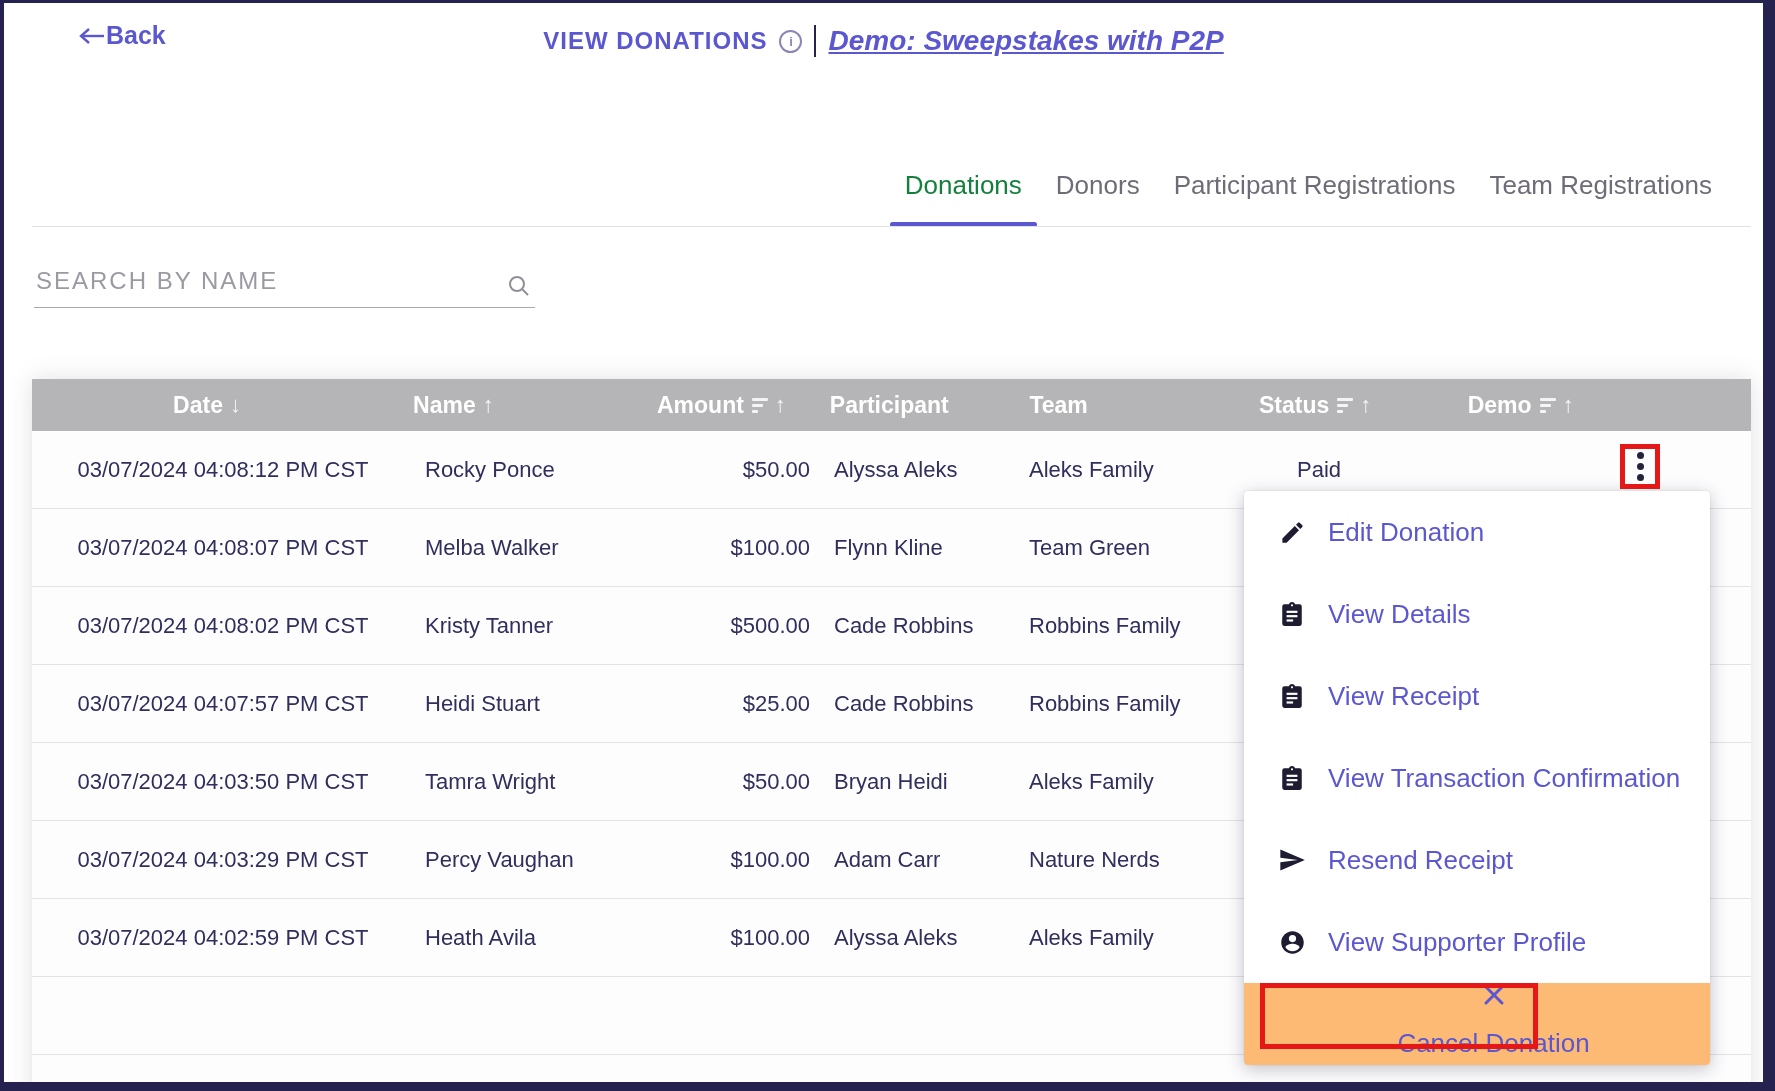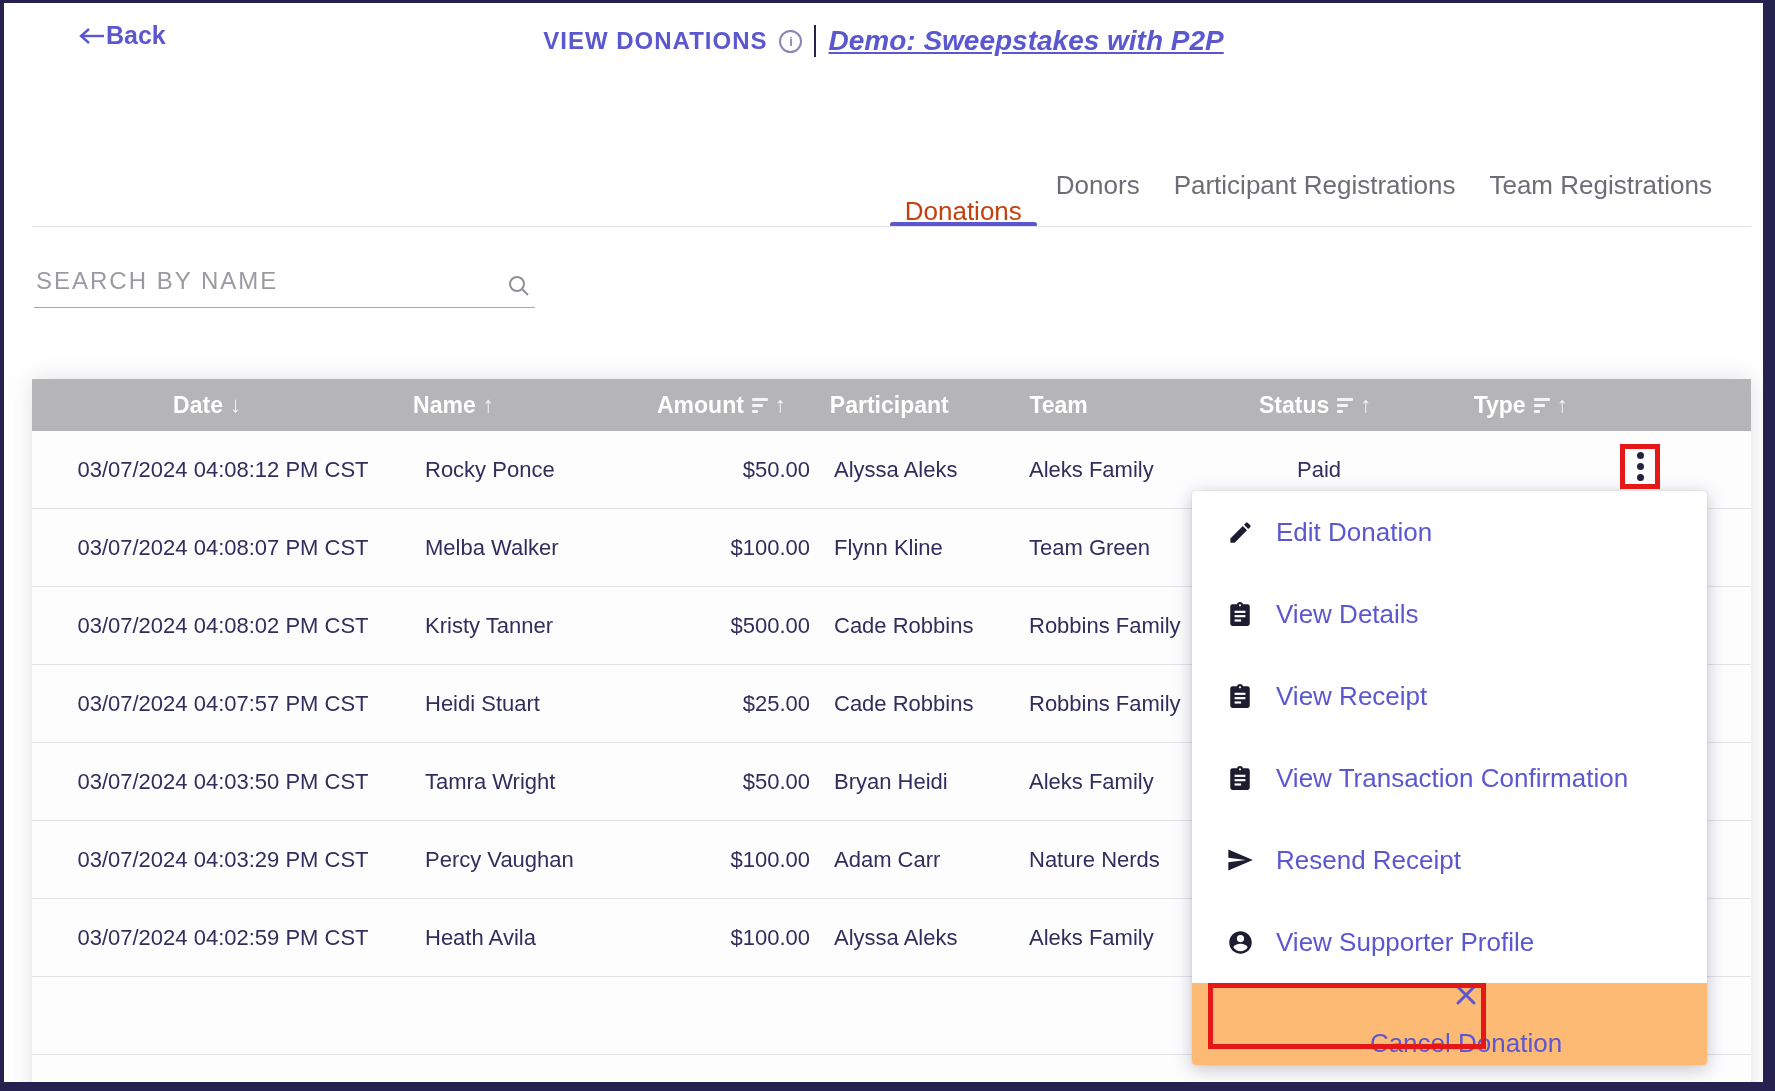--- a/index.html
+++ b/index.html
@@ -16,21 +16,21 @@
         align-items:center;gap:12px;}
   .title{color:#5b57d1;font-size:24px;font-weight:700;letter-spacing:1px;}
   .info{width:19px;height:19px;border:2px solid #8a86b5;border-radius:50%;color:#8a86b5;
         font-size:13px;line-height:19px;text-align:center;font-weight:700;display:inline-block;}
   .vbar{width:2px;height:32px;background:#262250;}
   .subtitle{color:#5b57d1;font-size:28px;font-weight:700;font-style:italic;text-decoration:underline;}
   
   .tabs{position:absolute;top:140px;right:49px;display:flex;gap:30px;height:84px;align-items:center;}
   .tab{position:relative;height:100%;display:flex;align-items:center;padding:0 2px;
        font-size:26px;color:#6e6d77;cursor:pointer;white-space:nowrap;}
-  .tab.active{color:#c2410c;align-items:flex-end;}
+  .tab.active{color:#15803d;}
   .tab-underline{position:absolute;left:-13px;right:-13px;bottom:0;height:5px;
        background:#5b57d1;border-radius:3px;}
   .tabs-hairline{position:absolute;top:223px;left:28px;width:1719px;height:1px;background:#e2e2e6;}
   
   .search{position:absolute;left:30px;top:250px;width:501px;}
   .search input{width:100%;box-sizing:border-box;border:none;border-bottom:1px solid #a9a9b0;
        outline:none;background:transparent;font-family:"Liberation Sans",sans-serif;
        font-size:24px;letter-spacing:2px;color:#555460;padding:14px 44px 12px 2px;}
   .search input::placeholder{color:#9b9aa3;}
   .search .mag{position:absolute;right:4px;bottom:10px;}
@@ -53,21 +53,21 @@
   .sort{font-size:22px;color:rgba(255,255,255,.85);margin-left:7px;font-weight:400;}
   .filter{display:inline-flex;flex-direction:column;gap:3px;margin-left:8px;align-items:flex-start;}
   .filter i{display:block;height:3px;background:rgba(255,255,255,.85);border-radius:1px;}
   .filter i:nth-child(1){width:16px;}.filter i:nth-child(2){width:11px;}.filter i:nth-child(3){width:6px;}
   
   .kebab-box{position:absolute;left:1616px;top:441px;width:30px;height:35px;border:5px solid #e61717;
        display:flex;align-items:center;justify-content:center;background:#fdfdfe;z-index:30;}
   .kebab{display:flex;flex-direction:column;gap:4px;cursor:pointer;}
   .kebab span{width:7px;height:7px;border-radius:50%;background:#23233d;}
   
-  .menu{position:absolute;left:1188px;top:488px;width:515px;height:574px;background:#fff;
+  .menu{position:absolute;left:1240px;top:488px;width:466px;height:574px;background:#fff;
        border-radius:4px;box-shadow:0 4px 18px rgba(40,40,70,.28),0 0 2px rgba(0,0,0,.12);
        z-index:20;display:flex;flex-direction:column;}
   .mitem{height:82px;display:flex;align-items:center;gap:21px;padding-left:33px;cursor:pointer;}
   .mitem .mi{width:30px;display:flex;justify-content:center;}
   .mitem .mlabel{font-size:26px;color:#5b57d1;font-weight:500;white-space:nowrap;}
   .mitem.gray{background:#fdba74;border-bottom-left-radius:4px;border-bottom-right-radius:4px;flex-direction:column;}
   .cancel-highlight{position:absolute;left:16px;top:492px;width:268px;height:56px;
        border:5px solid #e61717;z-index:25;pointer-events:none;}
   svg{display:block;}
 </style>
@@ -148,21 +148,21 @@
       <div class="th c-status">
         <span>Status</span>
         <span class="filter">
             <i></i>
             <i></i>
             <i></i>
           </span>
         <span class="sort">↑</span>
       </div>
       <div class="th c-type">
-        <span>Type</span>
+        <span>Demo</span>
         <span class="filter">
             <i></i>
             <i></i>
             <i></i>
           </span>
         <span class="sort">↑</span>
       </div>
       <div class="th c-act"></div>
     </div>
 

